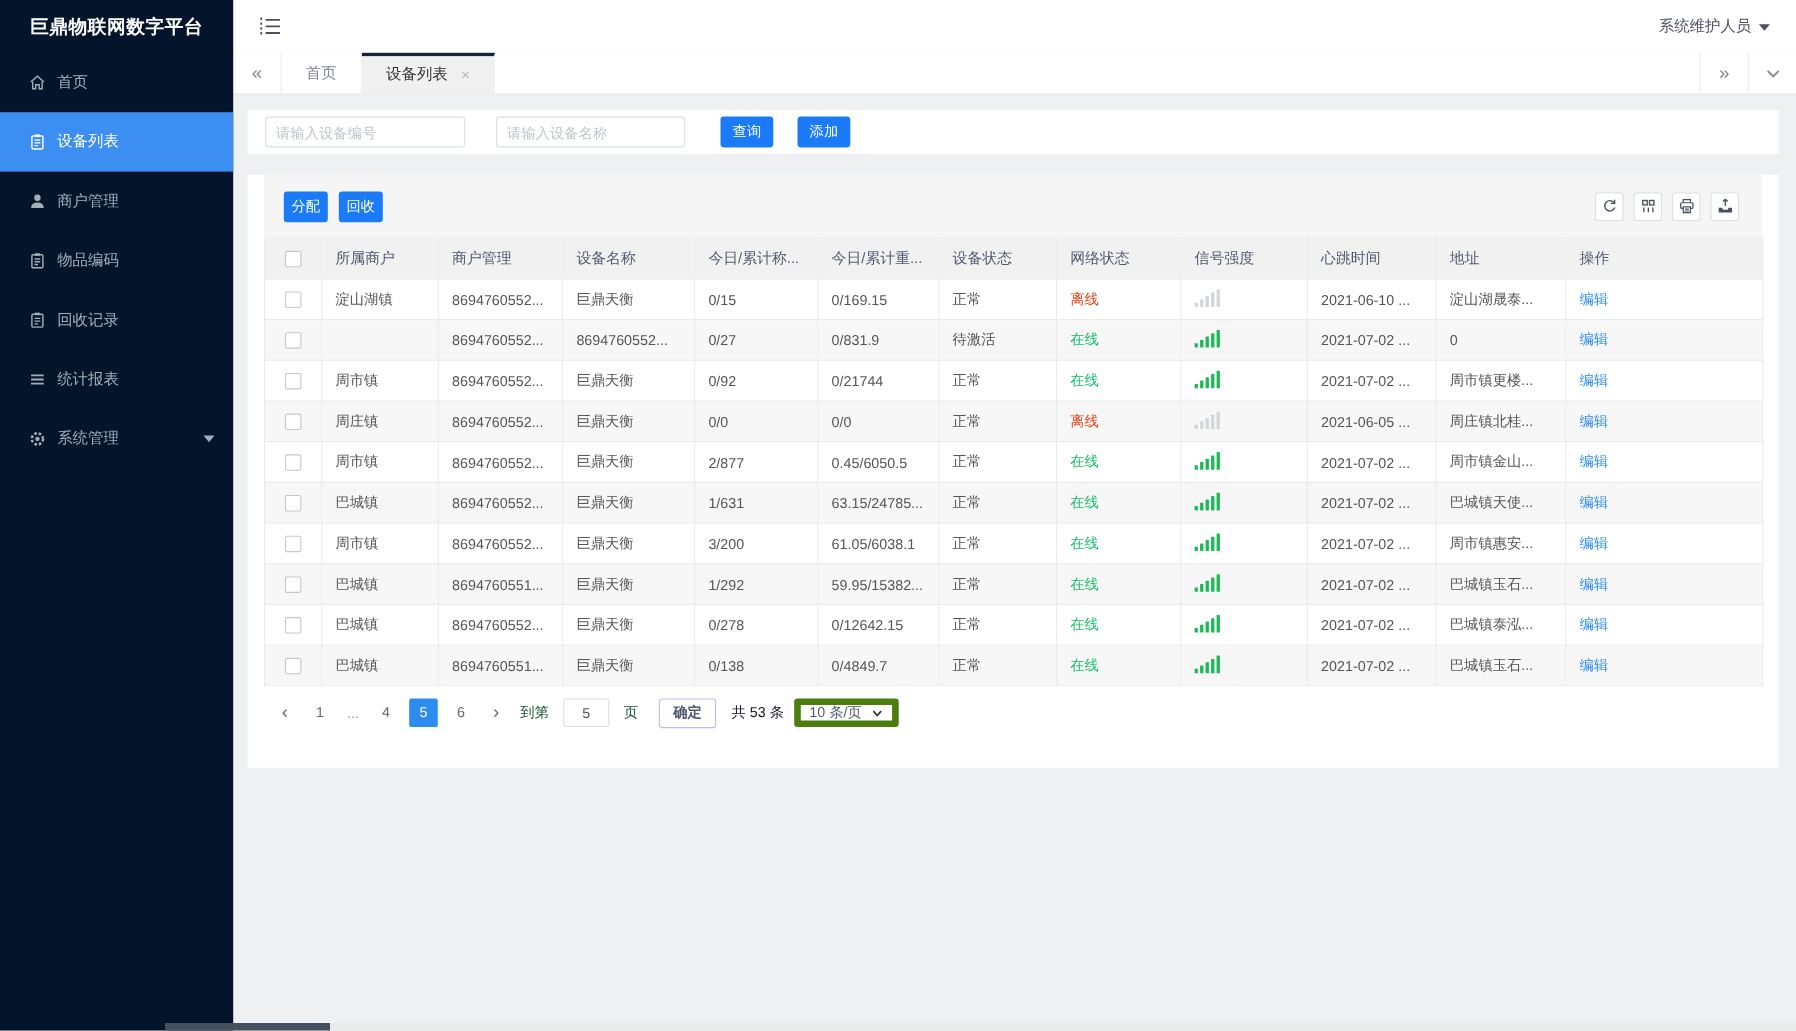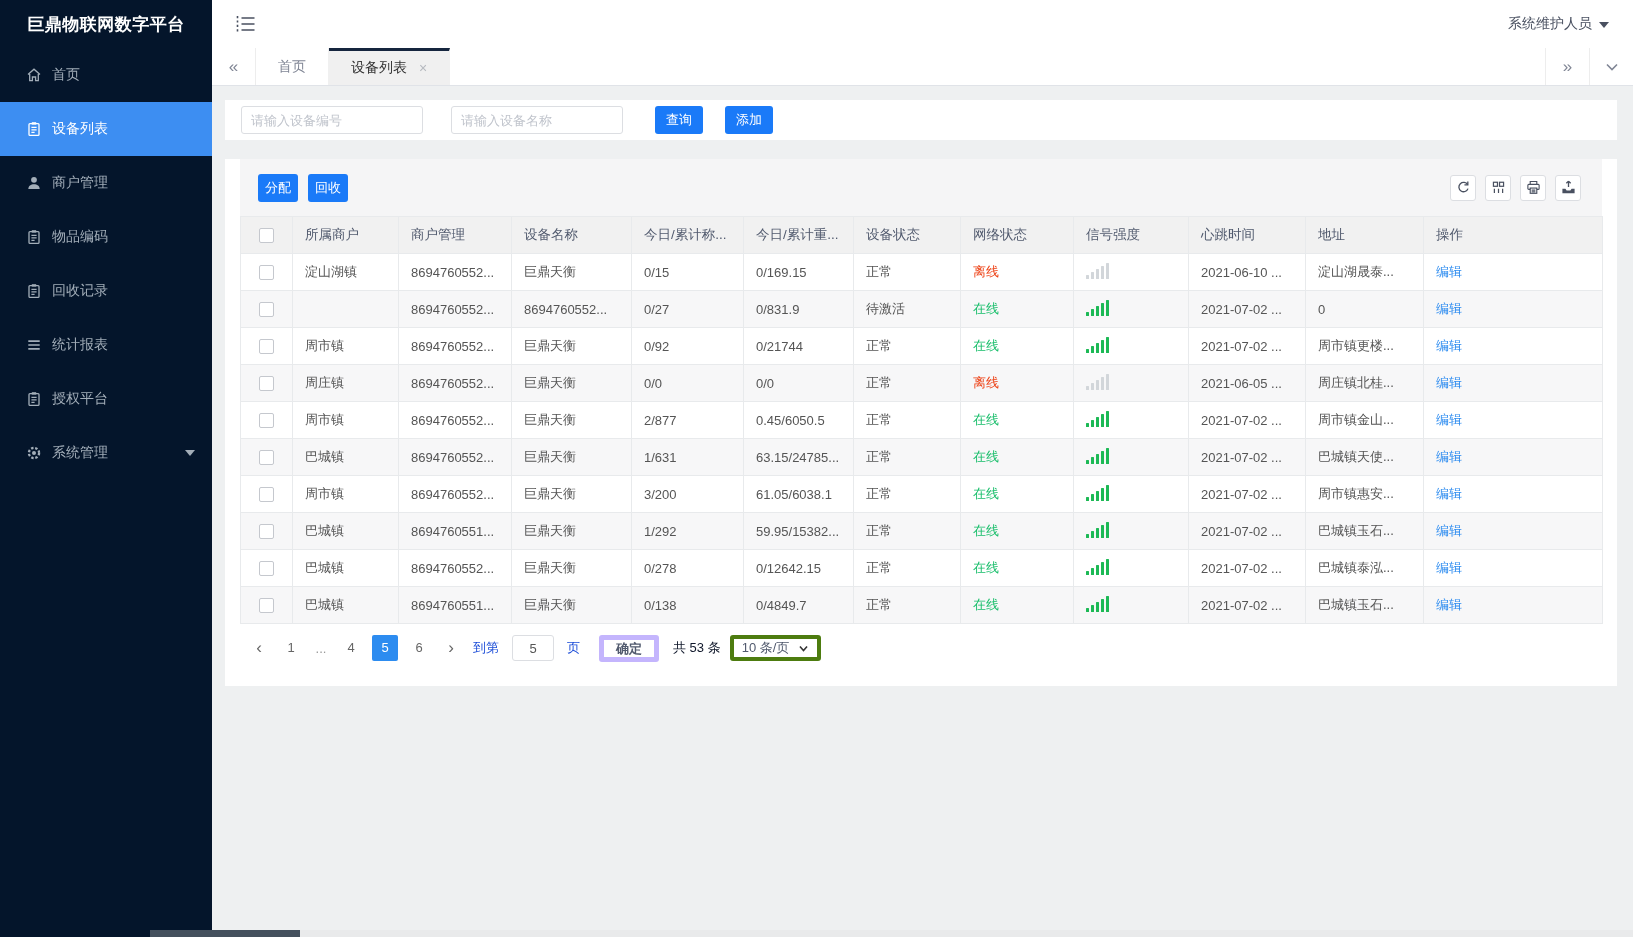--- a/index.html
+++ b/index.html
@@ -50,21 +50,21 @@
                  padding:0 16px; margin-bottom:19px; }
   .search-input { height:28px; border:1px solid #dcdee2; border-radius:3px; padding:0 9px;
                   font-size:13px; color:#555; font-family:inherit; outline:none; }
   .search-input::placeholder { color:#c0c4cc; }
   #deviceNoInput { width:182px; margin-right:28px; }
   #deviceNameInput { width:172px; margin-right:32px; }
   .btn-blue { height:28px; padding:0 11px; background:#1a7af8; color:#fff; border:none;
               border-radius:3px; font-size:13px; cursor:pointer; font-family:inherit; white-space:nowrap; }
   #queryBtn { margin-right:22px; }
   
-  .table-card { background:#fff; padding:0 15px 14px; }
+  .table-card { background:#fff; padding:0 15px 26px; }
   .toolbar { background:#f5f5f6; height:57px; display:flex; align-items:center;
              padding:0 21px 0 18px; }
   .toolbar .btn-blue { width:40px; padding:0; }
   #assignBtn { margin-right:10px; }
   .tool-icons { margin-left:auto; display:flex; gap:9px; }
   .tool-btn { width:26px; height:26px; background:#fff; border:1px solid #dcdee2; border-radius:3px;
               display:inline-flex; align-items:center; justify-content:center; cursor:pointer;
               color:#495060; padding:0; }
   .tool-btn svg { width:15px; height:15px; }
   
@@ -84,28 +84,28 @@
   .sig i:nth-child(1){height:4px;} .sig i:nth-child(2){height:7px;} .sig i:nth-child(3){height:10px;}
   .sig i:nth-child(4){height:13px;} .sig i:nth-child(5){height:16px;}
   
   .pagination { display:flex; align-items:center; height:48px; font-size:13px; color:#666;
                 background:#fff; padding-left:4px; }
   .pg-arrow { width:30px; text-align:center; font-size:17px; color:#666; cursor:pointer; }
   .pg-num { min-width:26px; height:26px; line-height:26px; text-align:center; margin:0 4px;
             cursor:pointer; border-radius:2px; padding:0 4px; }
   .pg-num.active { background:#2d8cf0; color:#fff; }
   .pg-ellipsis { min-width:22px; text-align:center; color:#999; margin:0 2px; }
-  .goto-label { color:#1d4ed8; margin:0 7px; }
+  .goto-label { color:#14532d; margin:0 7px; }
   .goto-input { width:42px; height:26px; border:1px solid #dcdee2; border-radius:3px;
                 text-align:center; font-size:13px; color:#555; margin:0 6px; font-family:inherit; outline:none; }
-  .confirm-btn { height:27px; padding:0 12px; background:#fff; border:5px solid #c4b5fd;
+  .confirm-btn { height:27px; padding:0 12px; background:#fff; border:1px solid #c4b5fd;
                  border-radius:3px; font-size:13px; color:#515a6e; font-weight:bold; margin:0 12px;
                  cursor:pointer; font-family:inherit; }
   .total { color:#0f172a; margin:0 9px 0 2px; }
-  .size-select { height:26px; border:4px solid #4d7c0f; border-radius:3px; background:#fff;
+  .size-select { height:26px; border:6px solid #4d7c0f; border-radius:3px; background:#fff;
                  display:flex; align-items:center; padding:0 8px; gap:9px; color:#515a6e;
                  cursor:pointer; font-size:13px; }
   .size-select svg { width:11px; height:11px; color:#333; }
   
   .hscroll { position:absolute; left:0; right:0; bottom:0; height:7px; z-index:10; }
   .hscroll .track { position:absolute; left:212px; right:0; height:100%; background:#e9eaeb; }
   .hscroll .thumb { position:absolute; left:150px; width:150px; height:100%; background:#44505d; cursor:pointer; }
 </style>
 </head>
 <body>
@@ -163,30 +163,20 @@
           </span>
           <span>回收记录</span>
         </div>
         <div class="menu-item">
           <span class="mi-icon">
             <svg viewBox="0 0 16 16" fill="none" stroke="currentColor" stroke-width="1.7">
               <path d="M2.3 4.2 h11.4 M2.3 8 h11.4 M2.3 11.8 h11.4"></path>
             </svg>
           </span>
           <span>统计报表</span>
-        </div>
-        <div class="menu-item">
-          <span class="mi-icon">
-            <svg viewBox="0 0 16 16" fill="none" stroke="currentColor" stroke-width="1.3">
-              <rect x="3" y="2.6" width="10" height="11.8" rx="1"></rect>
-              <rect x="5.8" y="1.2" width="4.4" height="2.4" fill="currentColor" stroke="none"></rect>
-              <path d="M5.4 6.4 h5.2 M5.4 8.9 h5.2 M5.4 11.4 h3.2"></path>
-            </svg>
-          </span>
-          <span>授权平台</span>
         </div>
         <div class="menu-item">
           <span class="mi-icon">
             <svg viewBox="0 0 16 16" fill="none">
               <circle cx="8" cy="8" r="5.1" stroke="currentColor" stroke-width="2.3" stroke-dasharray="2.4 1.7"></circle>
               <circle cx="8" cy="8" r="2" fill="currentColor"></circle>
             </svg>
           </span>
           <span>系统管理</span>
           <span class="menu-caret"></span>

